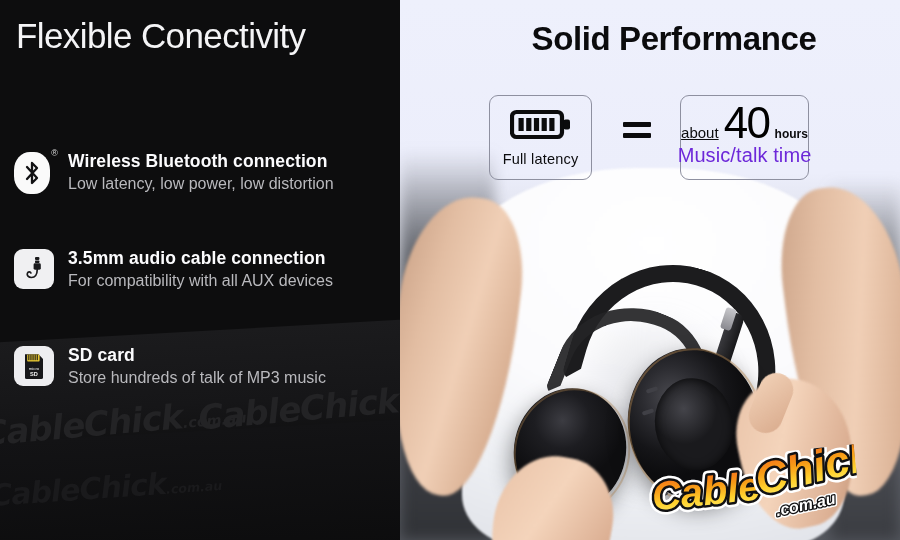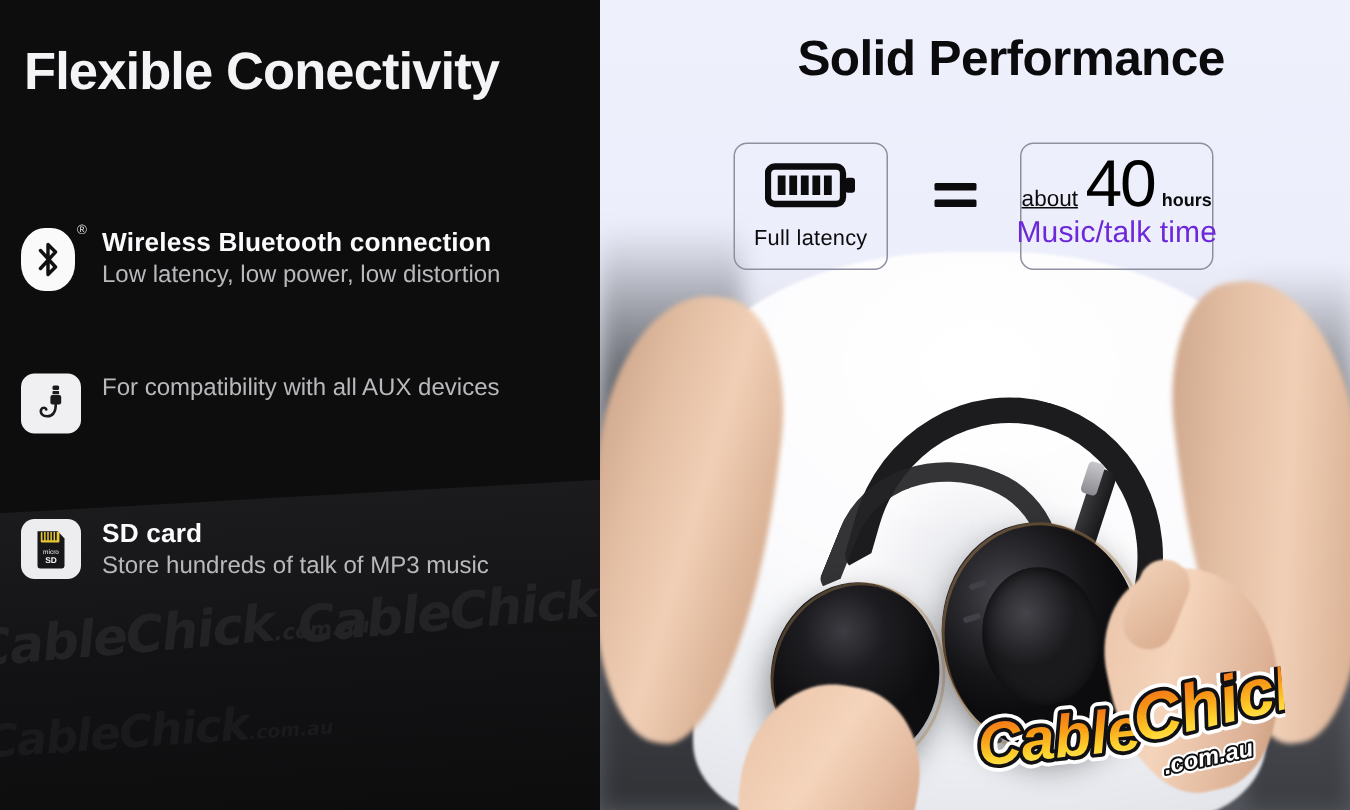--- a/index.html
+++ b/index.html
@@ -31,22 +31,22 @@
     position:absolute;color:#232325;font-weight:900;font-style:italic;
     font-family:"DejaVu Sans",sans-serif;letter-spacing:-1px;
     white-space:nowrap;user-select:none;pointer-events:none;
   }
   .wm .dom{font-size:.42em;letter-spacing:0px;}
   .wm-a{left:-18px;top:402px;font-size:34px;transform:rotate(-5deg);}
   .wm-b{left:198px;top:386px;font-size:34px;transform:rotate(-5deg);}
   .wm-c{left:-10px;top:470px;font-size:30px;transform:rotate(-4deg);color:#1a1a1c;}
 
   .left-title{
-    position:absolute;left:16px;top:28px;width:372px;
-    color:#f4f4f6;font-size:35px;font-weight:700;letter-spacing:-.6px;
+    position:absolute;left:16px;top:16px;width:372px;
+    color:#f4f4f6;font-size:35px;font-weight:400;letter-spacing:-.6px;
     line-height:1.15;
   }
 
   .feature-list{position:absolute;left:14px;top:150px;width:380px;}
   .feature{
     position:relative;display:flex;align-items:flex-start;gap:14px;
     height:68px;margin-bottom:29px;
   }
   .ficon{
     position:relative;flex:0 0 auto;width:40px;height:40px;margin-top:2px;
@@ -274,20 +274,21 @@
           <div class="tile">
             <svg width="26" height="28" viewBox="0 0 26 28" aria-hidden="true">
               <rect x="14" y="2" width="4.4" height="3" rx="1" fill="#1a1a1c"></rect>
               <rect x="14" y="5.6" width="4.4" height="2.3" rx="0.6" fill="#1a1a1c"></rect>
               <rect x="12.6" y="8.3" width="7.2" height="6.4" rx="1.4" fill="#1a1a1c"></rect>
               <path d="M16.2 14.7 C16.2 20 14 22.5 10.5 22.5 C7.4 22.5 5.6 20.4 6.4 18.2 C7 16.5 9.4 16.4 9.9 18" fill="none" stroke="#1a1a1c" stroke-width="1.7" stroke-linecap="round"></path>
             </svg>
           </div>
         </div>
         <div class="ftext">
+          <div class="fhead">3.5mm audio cable connection</div>
           <div class="fsub">For compatibility with all AUX devices</div>
         </div>
       </div>
 
       <div class="feature">
         <div class="ficon">
           <div class="tile tile-dark">
             <svg width="24" height="30" viewBox="0 0 24 30" aria-hidden="true">
               <path d="M3 3.2 h13.5 L21 8 v18.4 a1.6 1.6 0 0 1 -1.6 1.6 H4.6 A1.6 1.6 0 0 1 3 26.4 Z" fill="#17171a"></path>
               <rect x="5.2" y="3.6" width="12.4" height="7" rx="0.8" fill="#e8c832"></rect>

